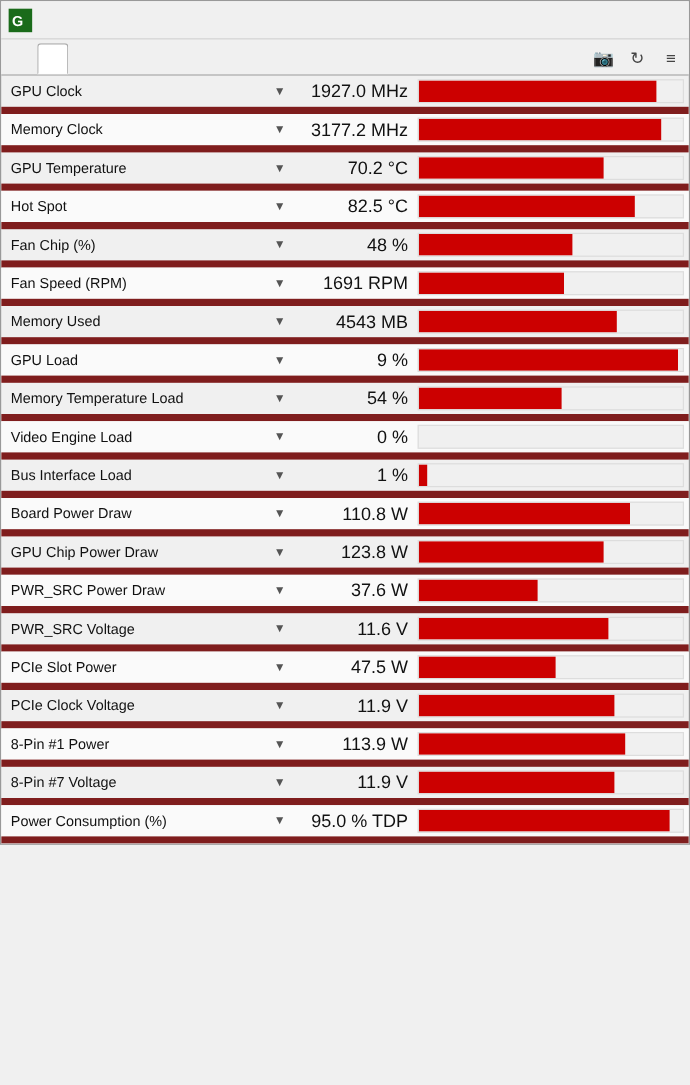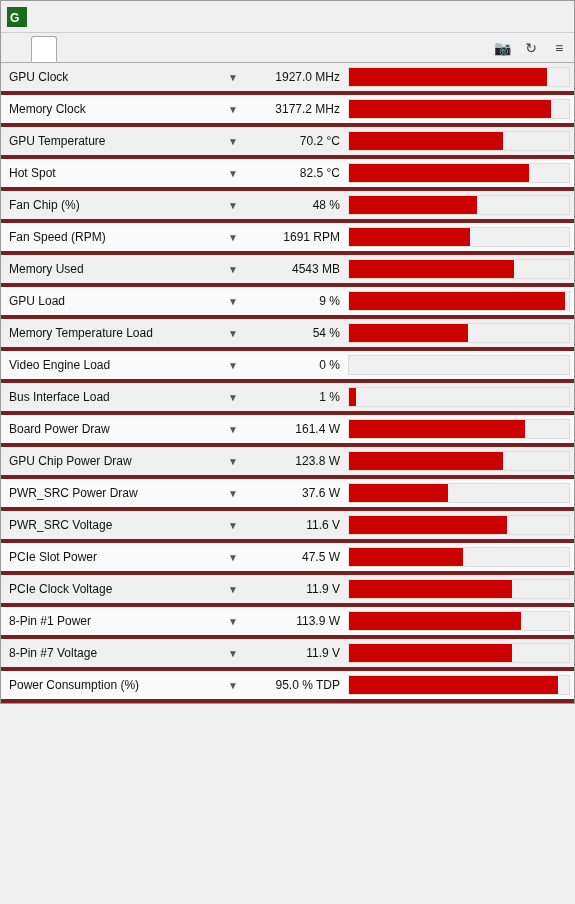--- a/index.html
+++ b/index.html
@@ -86,21 +86,21 @@
       display: flex;
       align-items: center;
       justify-content: center;
       font-size: 14px;
       cursor: pointer;
       color: #444;
     }
     .sensor-row {
       display: flex;
       align-items: center;
-      border-bottom: 4px solid #7f1d1d;
+      border-bottom: 6px solid #7f1d1d;
       height: 32px;
     }
     .sensor-row:nth-child(even) {
       background: #fafafa;
     }
     .sensor-name {
       width: 245px;
       min-width: 245px;
       padding: 0 4px 0 8px;
       display: flex;
@@ -113,21 +113,21 @@
       font-size: 10px;
       color: #555;
       cursor: pointer;
       padding: 2px 4px;
     }
     .sensor-value {
       width: 100px;
       min-width: 100px;
       text-align: right;
       padding-right: 6px;
-      font-size: 12px;
+      font-size: 15px;
       color: #111;
     }
     .sensor-bar-container {
       flex: 1;
       padding: 4px 4px 4px 2px;
       height: 100%;
       display: flex;
       align-items: center;
     }
     .sensor-bar-outer {
@@ -322,21 +322,21 @@
       <div class="sensor-bar-outer">
         <div class="sensor-bar-fill" style="width: 3%"></div>
       </div>
     </div>
   </div>
         <div class="sensor-row">
     <div class="sensor-name">
       <span>Board Power Draw</span>
       <span class="sensor-dropdown">▼</span>
     </div>
-    <div class="sensor-value">161.4 W</div>
+    <div class="sensor-value">110.8 W</div>
     <div class="sensor-bar-container">
       <div class="sensor-bar-outer">
         <div class="sensor-bar-fill" style="width: 80%"></div>
       </div>
     </div>
   </div>
         <div class="sensor-row">
     <div class="sensor-name">
       <span>GPU Chip Power Draw</span>
       <span class="sensor-dropdown">▼</span>

